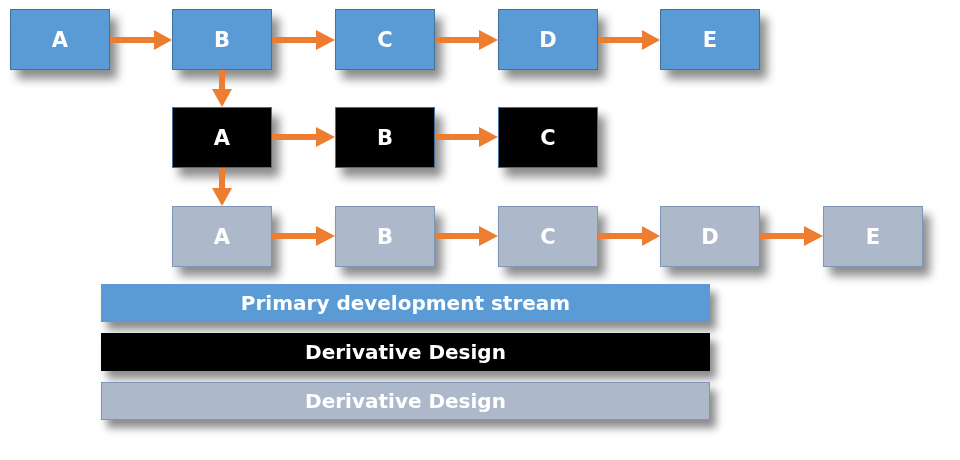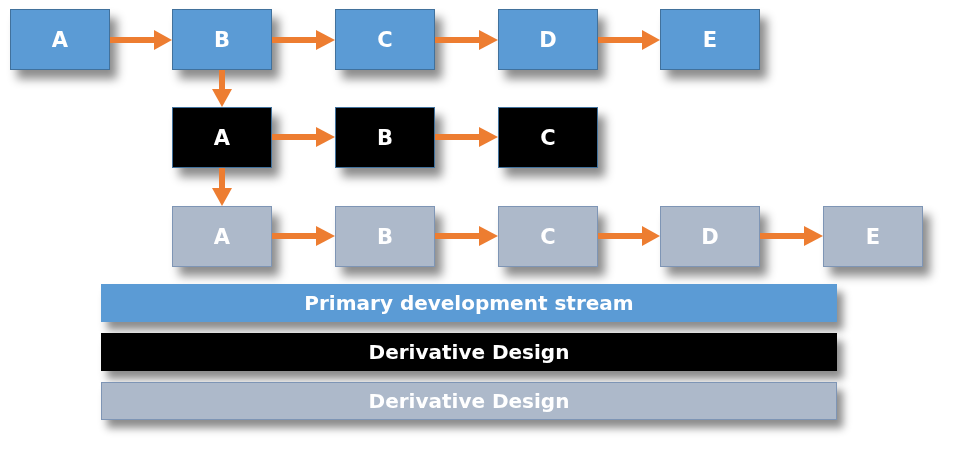--- a/index.html
+++ b/index.html
@@ -6,21 +6,21 @@
   body { width:960px; height:460px; position:relative; overflow:hidden;
          font-family:"DejaVu Sans", sans-serif; }
   .box { position:absolute; width:100px; height:61px; box-sizing:border-box;
          display:flex; align-items:center; justify-content:center;
          color:#ffffff; font-weight:bold; font-size:21px;
          box-shadow: 7px 9px 9px rgba(0,0,0,0.45); }
   .blue { background:#5b9bd5; border:1px solid #41719c; }
   .black { background:#000000; border:1px solid #41719c; }
   .gray { background:#adb9ca; border:1px solid #7e95b5; }
   .arrow { position:absolute; }
-  .bar { position:absolute; left:101px; width:736px; height:38px; box-sizing:border-box;
+  .bar { position:absolute; left:101px; width:609px; height:38px; box-sizing:border-box;
          display:flex; align-items:center; justify-content:center;
          font-weight:bold; font-size:20px; color:#ffffff;
          box-shadow: 6px 8px 8px rgba(0,0,0,0.45); }
   .bar.blue { border:none; }
 </style>
 </head>
 <body>
 
 <div class="box blue" style="left:10px;top:9px">A</div>
 <div class="box blue" style="left:172px;top:9px">B</div>

